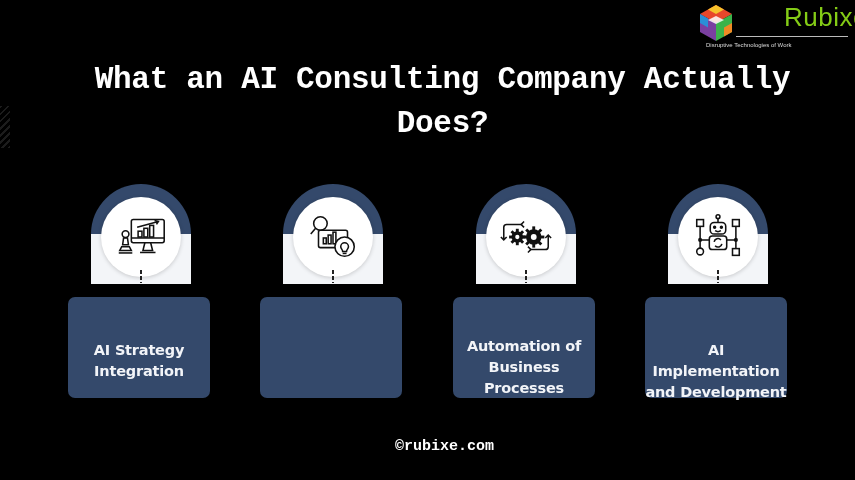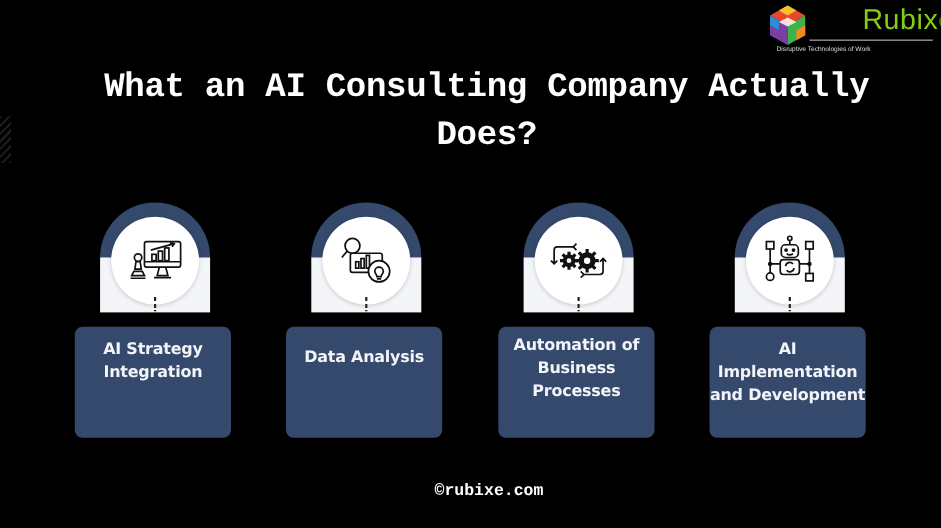--- a/index.html
+++ b/index.html
@@ -18,21 +18,21 @@
   .arch { position:absolute; left:23px; top:0; width:100px; height:100px; }
   .arch-top { position:absolute; left:0; top:0; width:100px; height:50px; background:#34496b; border-radius:50px 50px 0 0; }
   .arch-bottom { position:absolute; left:0; top:50px; width:100px; height:50px; background:#f3f5f8; }
   .icon-circle { position:absolute; left:10px; top:13px; width:80px; height:80px; border-radius:50%; background:#fff;
     box-shadow:0 1px 4px rgba(0,0,0,0.18); display:flex; align-items:center; justify-content:center; }
   .icon-circle svg { width:58px; height:58px; }
   .dash { position:absolute; left:49px; top:86px; width:2px; height:13px;
     background:repeating-linear-gradient(180deg, #222 0 4px, transparent 4px 6px); }
   .box { position:absolute; left:0; top:113px; width:142px; height:101px; background:#34496b; border-radius:7px;
     display:flex; justify-content:center; }
-  .box-text { font-family:"DejaVu Sans", sans-serif; font-weight:bold; font-size:14.5px; line-height:21px; text-align:center; color:#f2f4f8; letter-spacing:-0.2px; }
+  .box-text { font-family:"DejaVu Sans", sans-serif; font-weight:bold; font-size:14.5px; line-height:21px; text-align:center; color:#f2f4f8; letter-spacing:-0.2px;margin-top:32px; }
   .footer { position:absolute; left:395px; top:438px; font-family:Liberation Mono, monospace; font-weight:bold; font-size:15px; color:#fff; }
 </style>
 </head>
 <body>
 
 <div class="stripes"></div>
 
 <div class="logo">
   <svg class="logo-mark" viewBox="0 0 36 38">
     <polygon points="18,1 34,10 18,19 2,10" fill="#e8472b"></polygon>
@@ -97,21 +97,20 @@
           <rect x="30" y="25" width="3" height="12"></rect>
         <circle cx="42" cy="40" r="10" fill="#fff"></circle>
         <path d="M38 40 a4 4 0 1 1 8 0 c0 2 -2 3 -2 5 h-4 c0 -2 -2 -3 -2 -5z"></path>
         <line x1="40" y1="47" x2="44" y2="47"></line>
       </svg>
     </div>
     <div class="dash"></div>
   </div>
   <div class="box">
     <div class="box-text" style="padding-top:18px;">
-      <div>Data Analysis</div>
     </div>
   </div>
 </div>
 
 <div class="card" style="left:453px;">
   <div class="arch">
     <div class="arch-top"></div>
     <div class="arch-bottom"></div>
     <div class="icon-circle">
       <svg viewBox="0 0 60 60" fill="none" stroke="#111" stroke-width="1.6">

